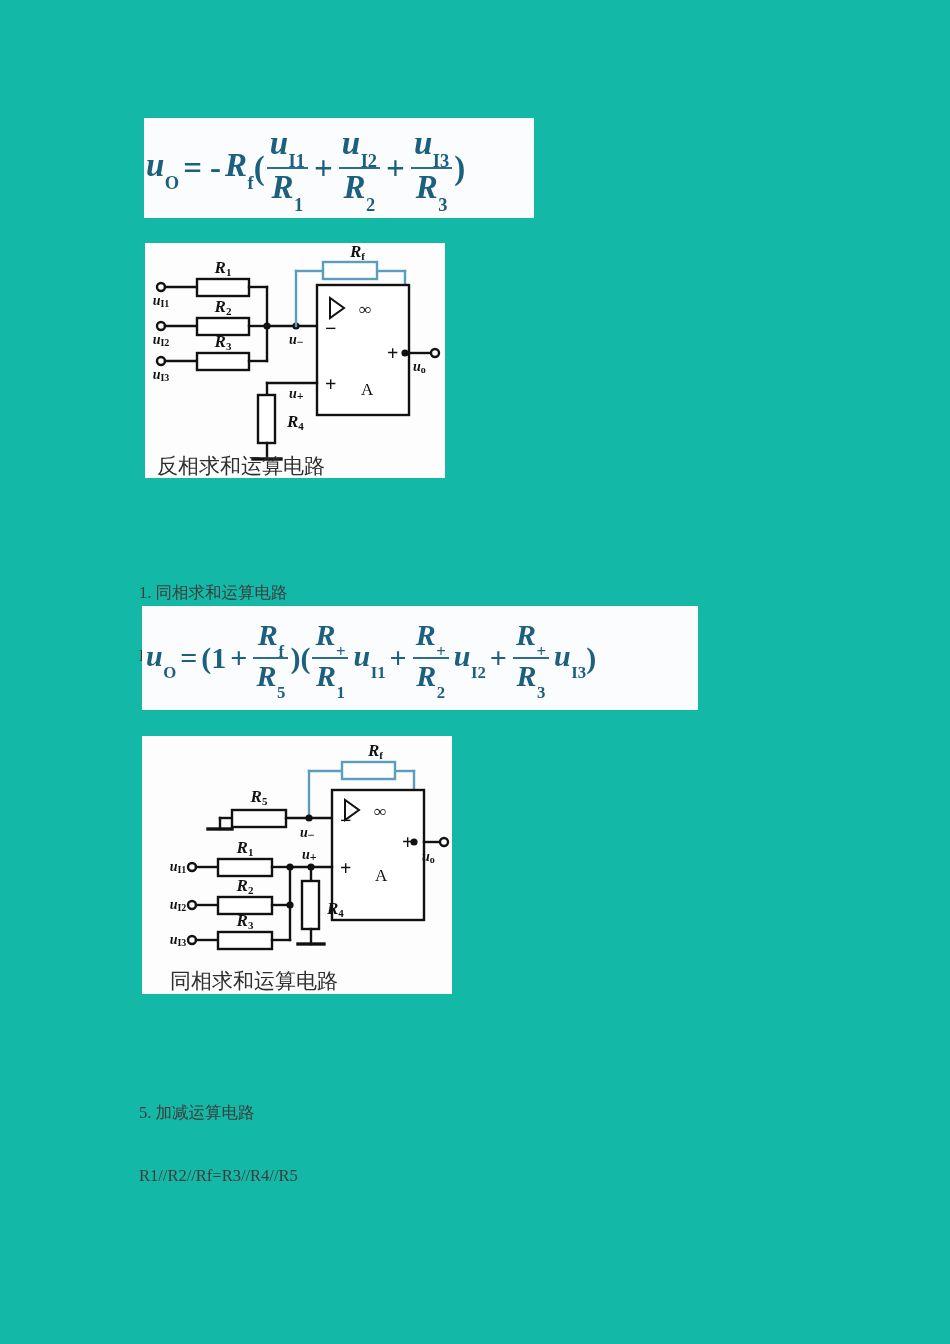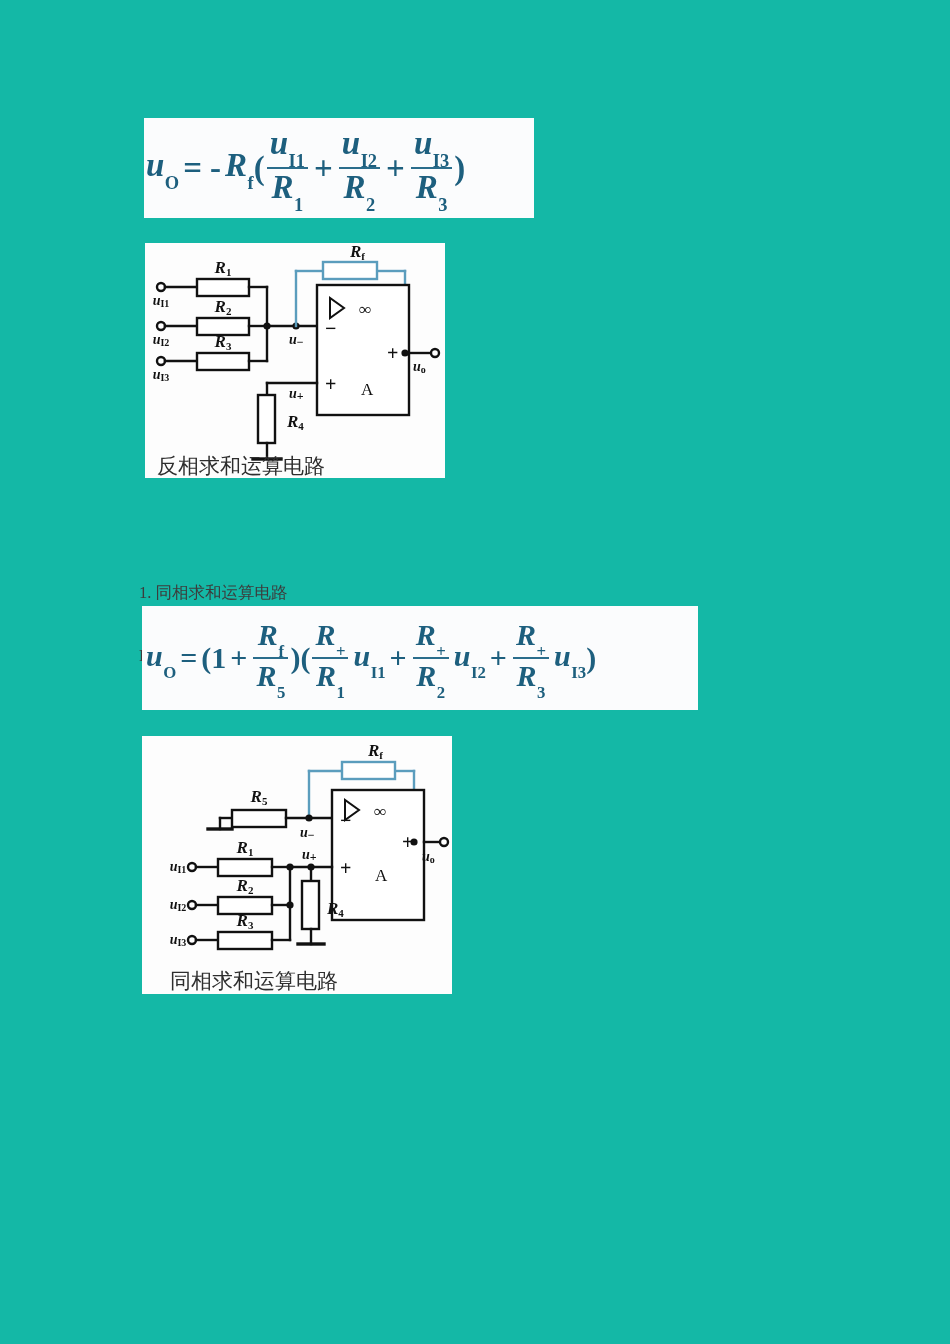--- a/index.html
+++ b/index.html
@@ -356,14 +356,18 @@
         <text x="198" y="139" font-size="20" font-weight="bold">+</text>
         <text x="260" y="113" font-size="20" font-weight="bold">+</text>
         <text x="232" y="81" font-size="17" font-weight="bold">∞</text>
         <text x="233" y="145" font-size="17">A</text>
       </g>
 
       <text class="caption-cn" x="28" y="252" font-size="21" fill="#2e2e2e">同相求和运算电路</text>
     </svg>
   </div>
 
+  <div class="text-block" id="section-5">
+    <span class="text-line">5. 加减运算电路</span>
+    <span class="text-line">R1//R2//Rf=R3//R4//R5</span>
+  </div>
 
 </div>
 
 </body></html>

